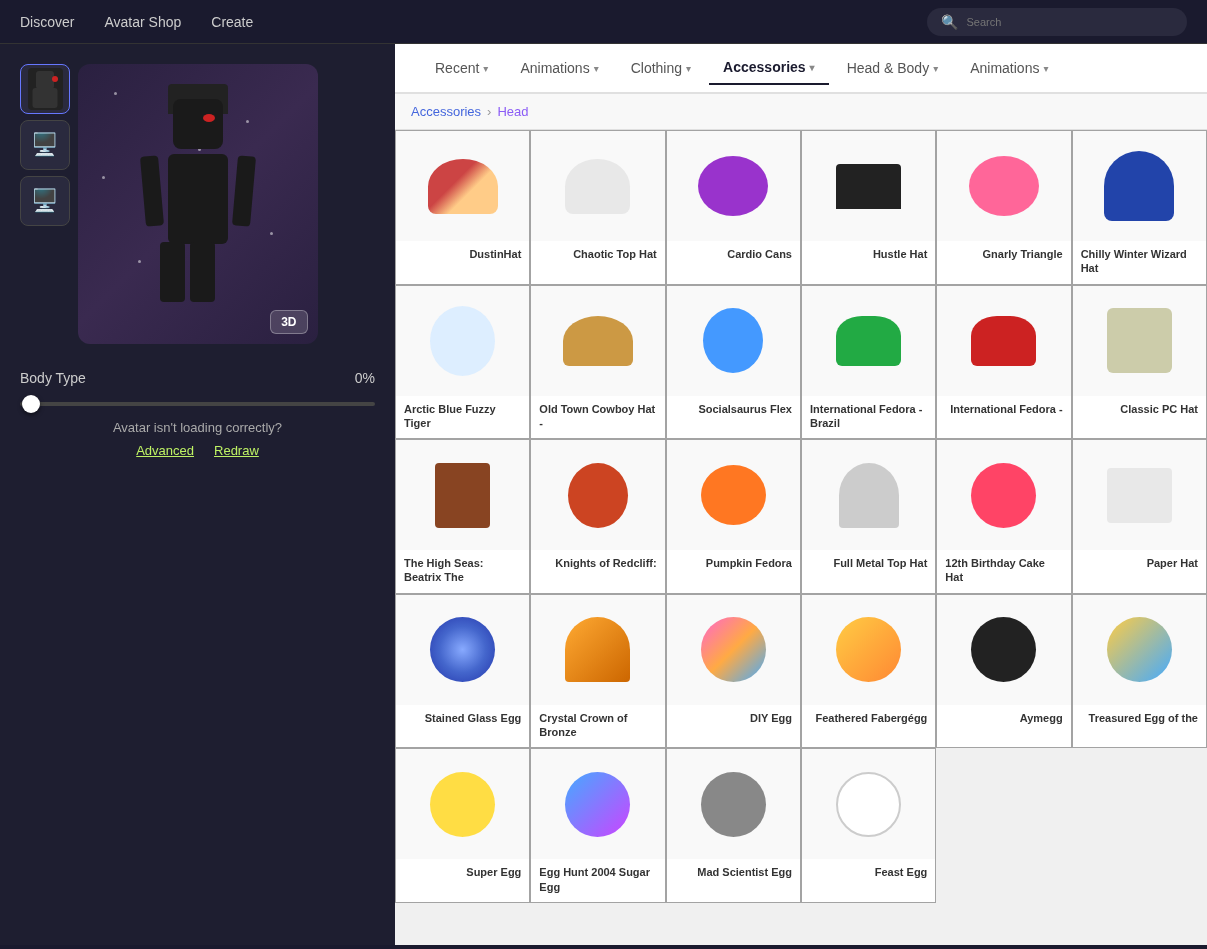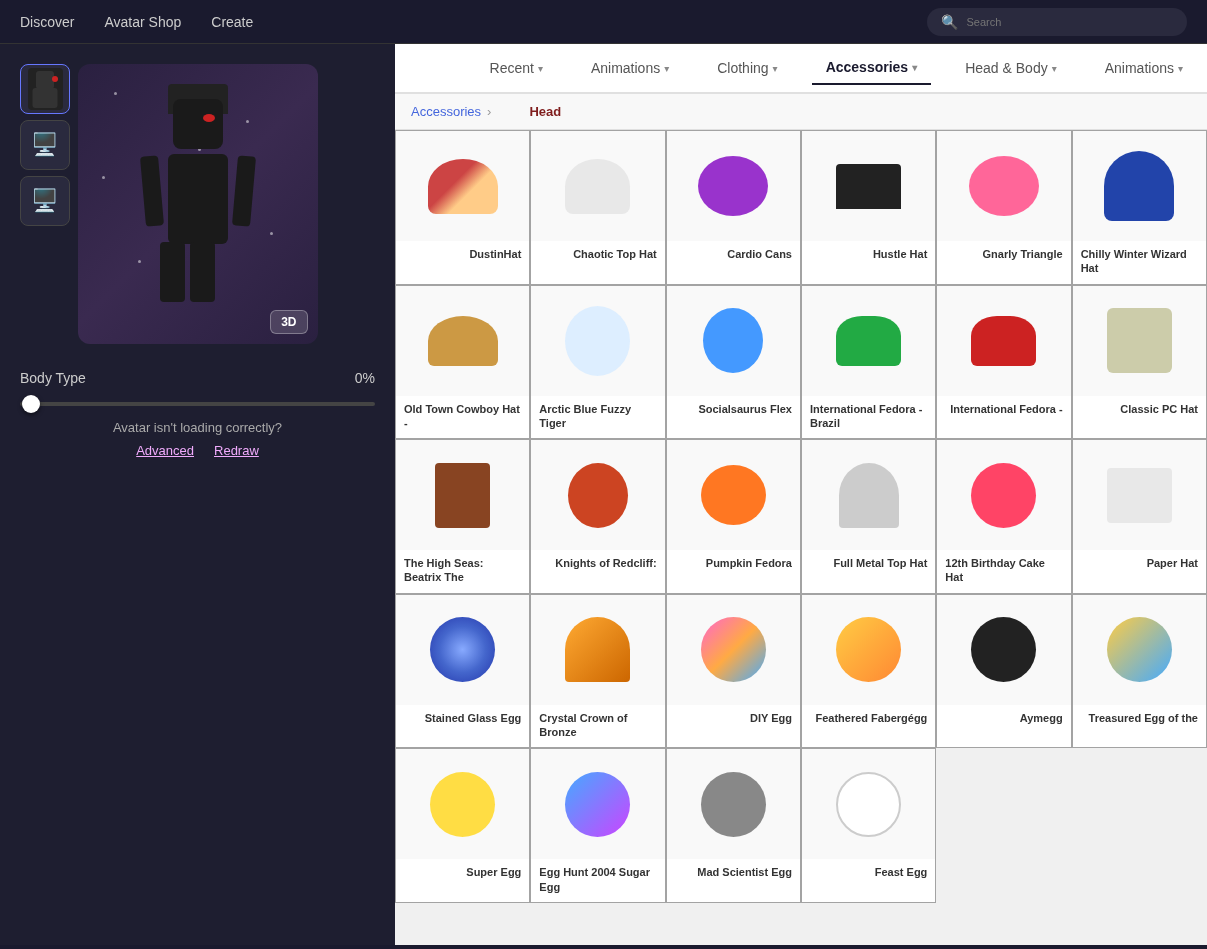--- a/index.html
+++ b/index.html
@@ -234,45 +234,44 @@
       font-size: 13px;
       margin-top: 14px;
       text-align: center;
     }
     .advanced-redraw {
       display: flex;
       gap: 20px;
       margin-top: 8px;
     }
     .text-link {
-      color: #f0abfc;
+      color: #bef264;
       font-size: 13px;
       cursor: pointer;
       text-decoration: underline;
     }
 
     
     .right-content {
       flex: 1;
       background: #f0f0f0;
       display: flex;
       flex-direction: column;
       overflow: hidden;
     }
 
     
     .category-tabs {
       background: #fff;
       display: flex;
       align-items: center;
-      padding: 0 10px;
+      padding: 0 26px;
       border-bottom: 2px solid #e0e0e0;
       height: 50px;
-      gap: 20px;
-      justify-content: flex-end;
+      gap: 4px;
     }
     .tab-item {
       display: flex;
       align-items: center;
       gap: 4px;
       padding: 8px 14px;
       font-size: 14px;
       font-weight: 500;
       color: #555;
       cursor: pointer;
@@ -299,21 +298,21 @@
       gap: 6px;
       background: #f8f8f8;
       border-bottom: 1px solid #e0e0e0;
     }
     .breadcrumb-link {
       color: #4466dd;
       cursor: pointer;
       text-decoration: none;
     }
     .breadcrumb-sep { color: #999; }
-    .breadcrumb-current { color: #7f1d1d; font-weight: 700; margin-left: 32px; }
+    .breadcrumb-current { color: #8b5cf6; font-weight: 400; }
 
     
     .items-grid {
       display: grid;
       grid-template-columns: repeat(6, 1fr);
       gap: 0;
       overflow-y: auto;
       padding: 0;
       background: #f0f0f0;
     }
@@ -665,29 +664,29 @@
           <div class="item-name">Gnarly Triangle</div>
         </div>
         <div class="item-card">
           <div class="item-image">
             <div class="hat-chilly"></div>
           </div>
           <div class="item-name">Chilly Winter Wizard Hat</div>
         </div>
         <div class="item-card">
           <div class="item-image">
+            <div class="hat-arctic"></div>
+          </div>
+          <div class="item-name">Arctic Blue Fuzzy Tiger</div>
+        </div>
+        <div class="item-card">
+          <div class="item-image">
             <div class="hat-cowboy"></div>
           </div>
           <div class="item-name">Old Town Cowboy Hat -</div>
-        </div>
-        <div class="item-card">
-          <div class="item-image">
-            <div class="hat-arctic"></div>
-          </div>
-          <div class="item-name">Arctic Blue Fuzzy Tiger</div>
         </div>
         <div class="item-card">
           <div class="item-image">
             <div class="hat-socio"></div>
           </div>
           <div class="item-name">Socialsaurus Flex</div>
         </div>
         <div class="item-card">
           <div class="item-image">
             <div class="hat-intl-brazil"></div>

